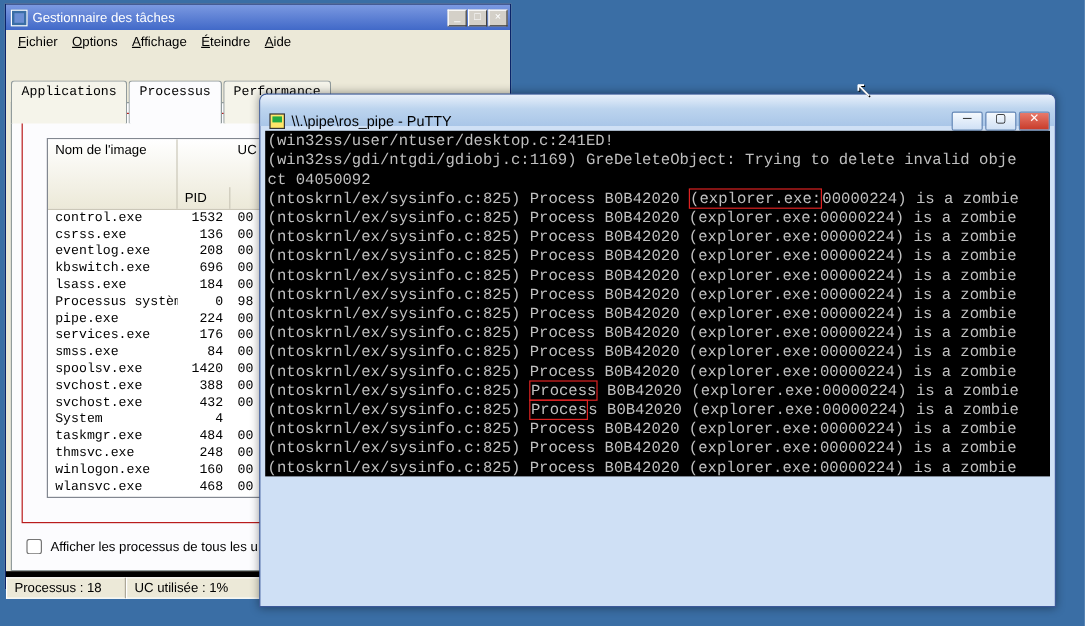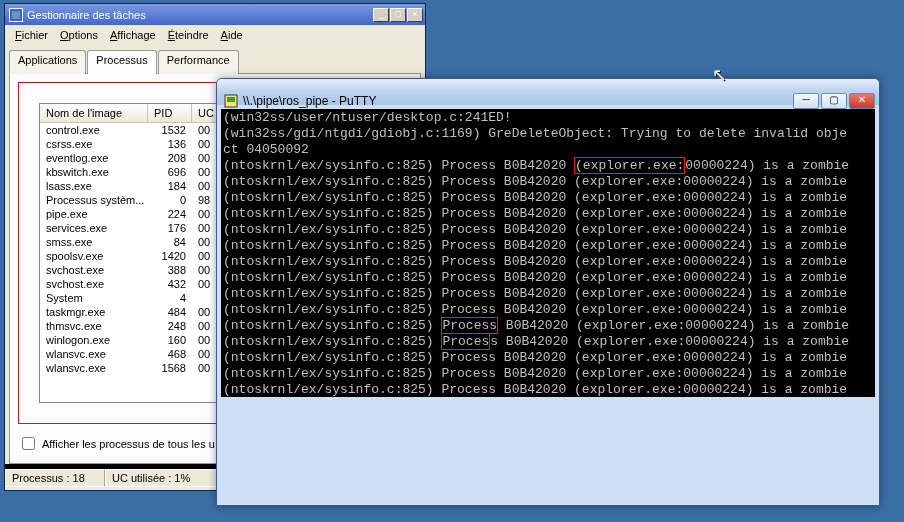--- a/index.html
+++ b/index.html
@@ -59,28 +59,29 @@
   }
   .tm-menu { padding: 2px 6px; }
   .tm-menu span { text-decoration: underline; }
   .tm-tabs {
     margin: 4px 4px 0 4px;
     display: flex;
     border-bottom: 1px solid #919b9c;
     position: relative;
   }
   .tm-tab {
-    padding: 3px 8px 8px 8px;
+    padding: 3px 8px 20px 8px;
     border: 1px solid #919b9c;
     border-bottom: none;
     background: #f5f4ea;
     margin-right: 1px;
     border-radius: 3px 3px 0 0;
     position: relative;
-    top: 1px;
+    top: 18px;
+    font-family: Liberation Mono, monospace;
   }
   .tm-tab.active {
     background: #fcfcfe;
     z-index: 2;
   }
   .tm-panel {
     margin: 0 4px;
     border: 1px solid #919b9c;
     border-top: none;
     background: #fcfcfe;
@@ -100,24 +101,24 @@
   .tm-thead {
     display: flex;
     background: linear-gradient(#fff,#ece9d8);
     border-bottom: 1px solid #cbc7b8;
   }
   .tm-th {
     padding: 3px 6px;
     border-right: 1px solid #cbc7b8;
   }
   .th-name { width: 108px; }
-  .th-pid { width: 44px; text-align: left; }
+  .th-pid { width: 44px; text-align: left; margin-top: 40px; }
   .th-uc { width: 28px; text-align: left; }
   .tm-row { display: flex; }
-  .tm-cell { padding: 1px 6px; overflow: hidden; white-space: nowrap; }
+  .tm-cell { padding: 1px 6px; overflow: hidden; white-space: nowrap; font-family: Liberation Mono, monospace; }
   .c-name { width: 108px; }
   .c-pid { width: 44px; text-align: right; }
   .c-uc { width: 28px; text-align: left; }
   .tm-check {
     margin-top: 10px;
     display: flex;
     align-items: center;
     gap: 4px;
   }
   .tm-check input { width:13px; height:13px; }

